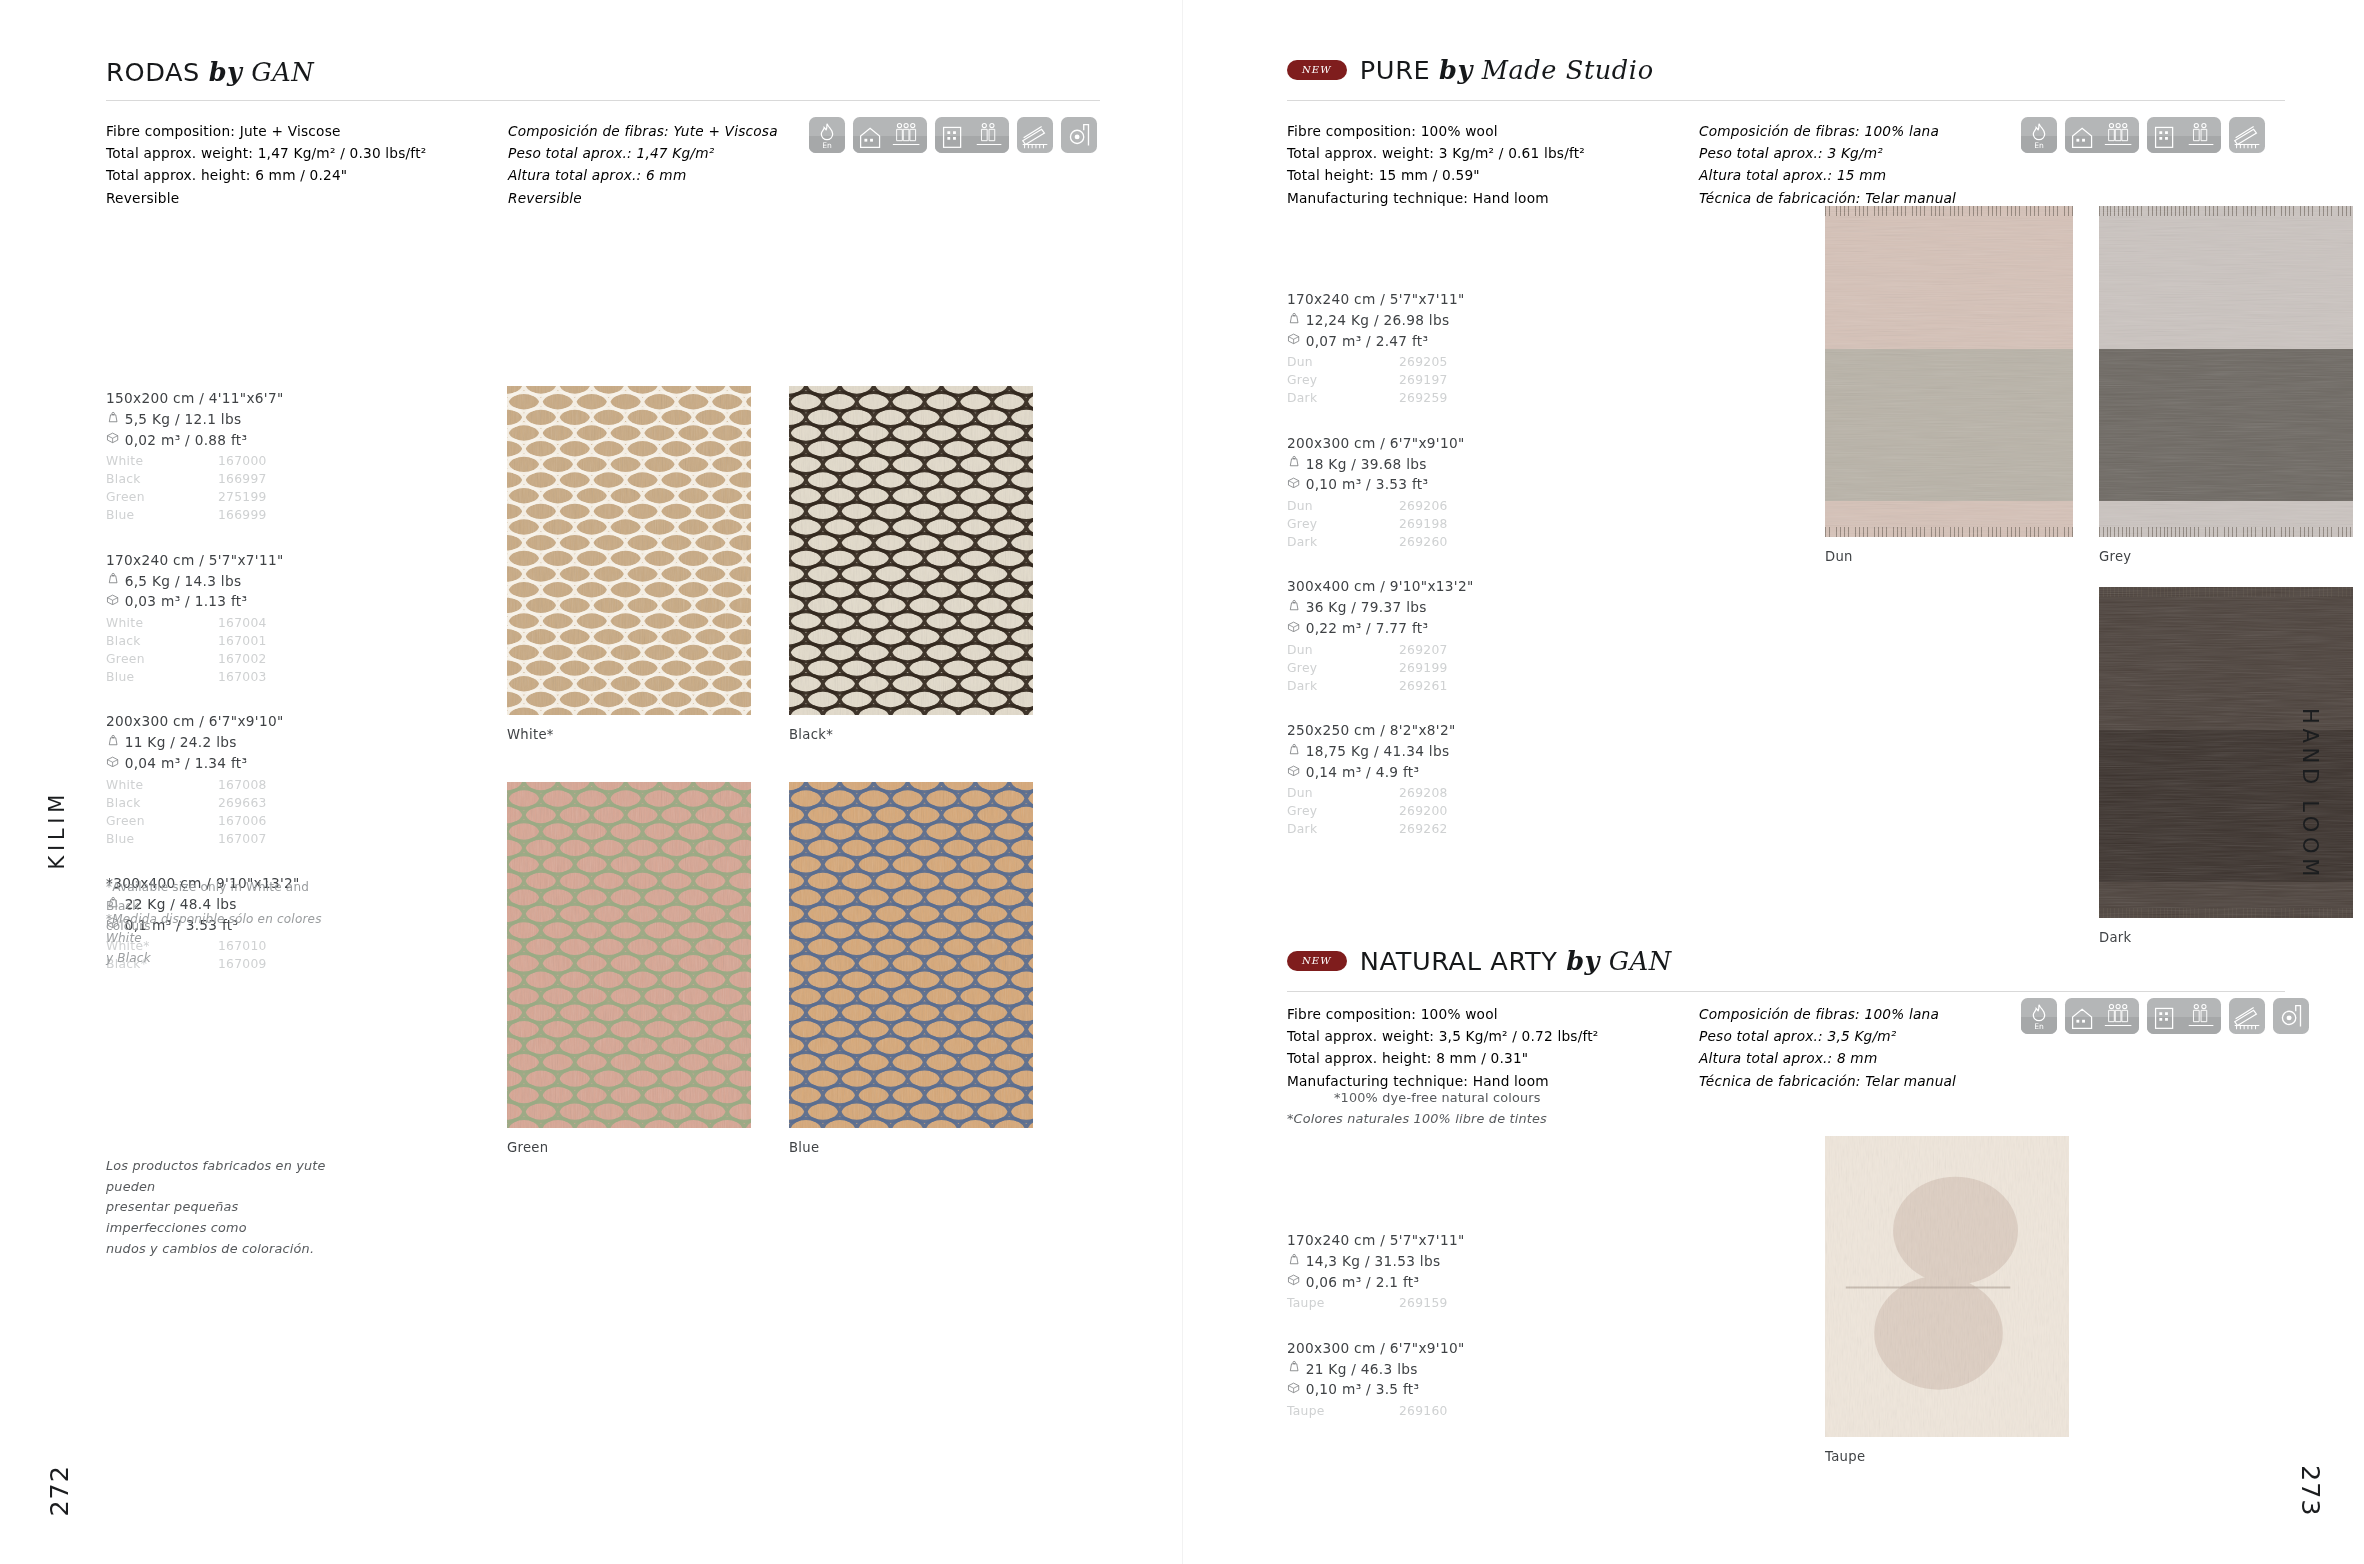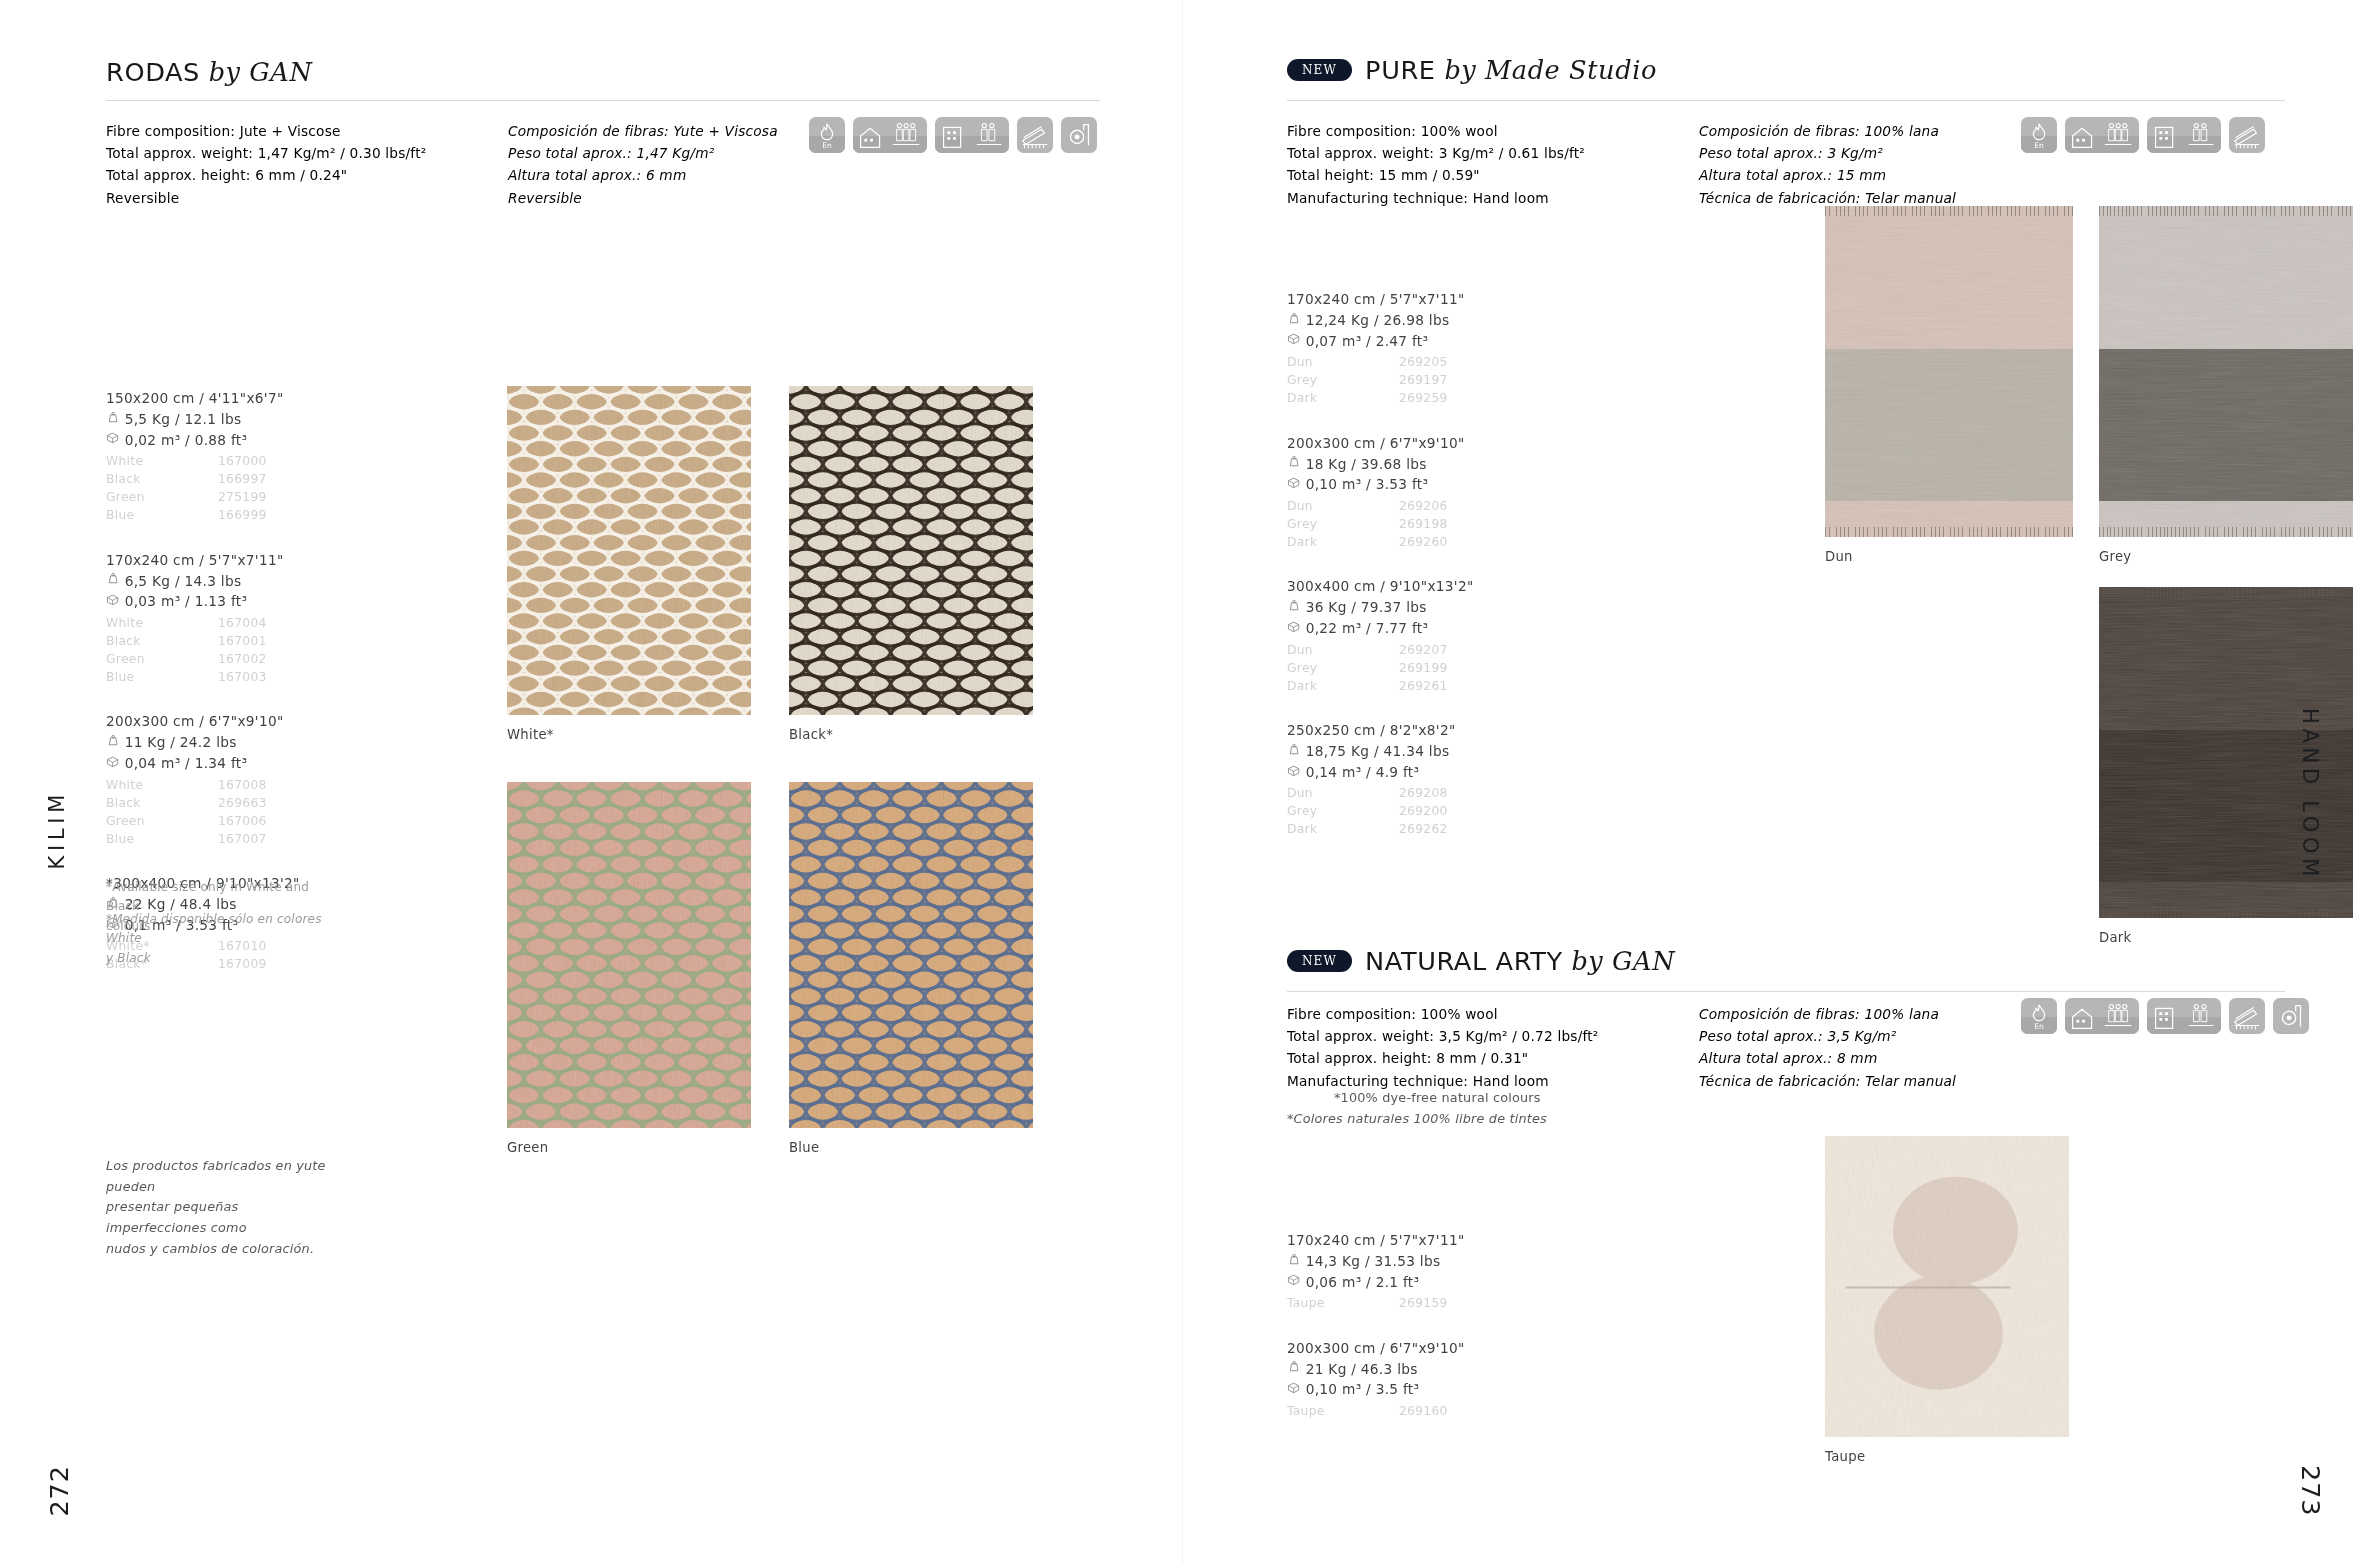--- a/index.html
+++ b/index.html
@@ -13,26 +13,26 @@
 
   
   .page { position: absolute; top: 0; height: 1564px; background: #fff; }
   .page-left  { left: 0;    width: 1182px; }
   .page-right { left: 1183px; width: 1182px; }
   .gutter { position:absolute; left:1182px; top:0; width:0.9px; height:1564px; background:#f2f2f2; }
 
   
   .sec-head { position: absolute; display:flex; align-items:center; gap:13.2px; }
   .new-badge {
-    background:#0f172a; color:#ffffff; font-size:12px; letter-spacing:1.1px;
-    font-family:"DejaVu Serif", serif;
+    background:#7f1d1d; color:#ffffff; font-size:10px; letter-spacing:1.1px;
+    font-style: italic; font-family:"DejaVu Serif", serif;
     padding: 4.7px 15px 5.7px; border-radius: 19px; line-height:1;
   }
   .sec-title { font-size: 25.6px; letter-spacing: 0.6px; color:#16181a; white-space:nowrap; }
-  .sec-title .by { font-family:"DejaVu Serif", serif; font-style: italic; font-weight:400; letter-spacing:0.5px;margin-top:29px;}
+  .sec-title .by { font-family:"DejaVu Serif", serif; font-style: italic; font-weight:700; letter-spacing:0.5px;margin-top:29px;}
   .sec-title .brand { font-family:"DejaVu Serif", serif; font-style: italic; }
   .rule { position:absolute; height:0.9px; background:#d9d9d9; }
 
   
   .spec { position:absolute; font-size:13.7px; line-height:1.62; color:#000000; letter-spacing:0.2px; white-space:pre-line; }
   .spec.es { font-style: italic; }
 
   
   .icons { position:absolute; display:flex; gap:8px; align-items:flex-end; }
   .icon-box { width:36px; height:36px; border-radius:6.6px; background:#b4b6b7; position:relative; overflow:hidden; }

